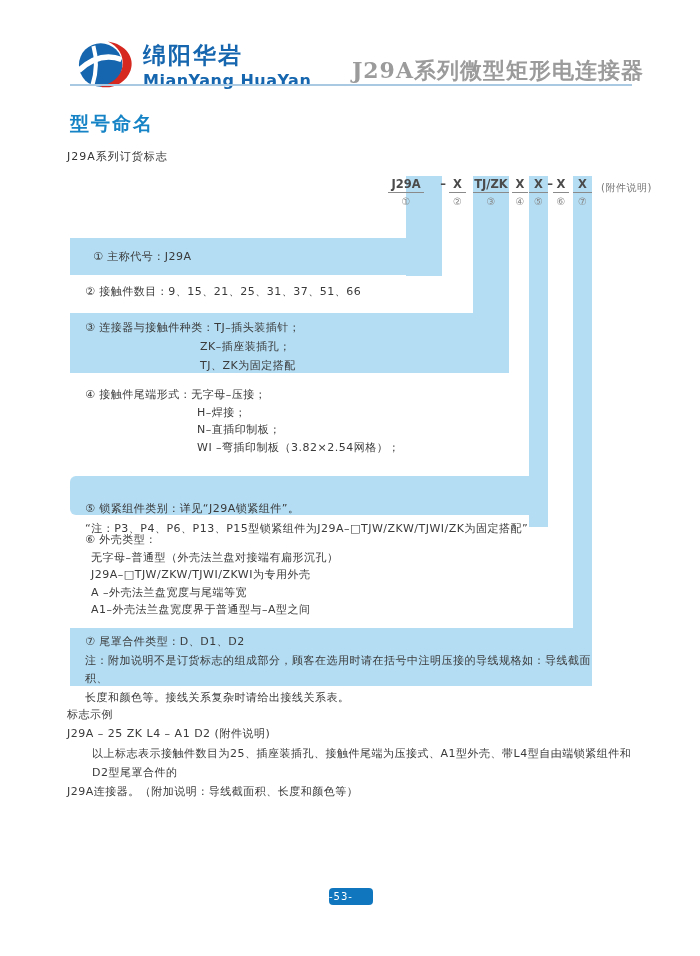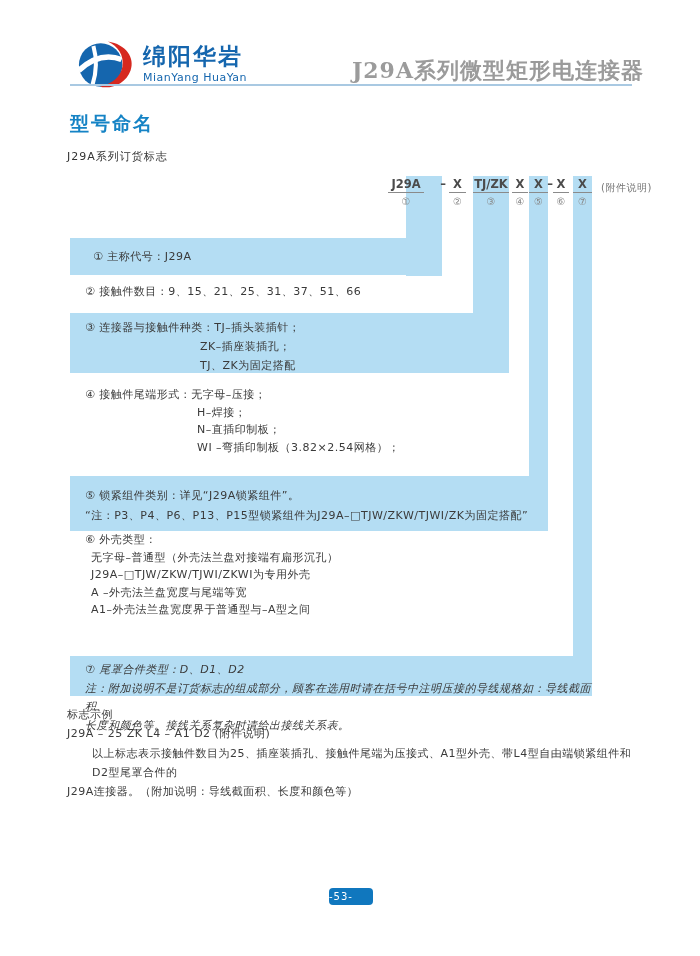--- a/index.html
+++ b/index.html
@@ -11,22 +11,22 @@
     height: 956px;
     margin: 0 auto;
     background: #ffffff;
     overflow: hidden;
     color: #3a3a3a;
   }
   
   .logo-wrap { position: absolute; left: 78px; top: 40px; display: flex; align-items: flex-start; }
   .logo-mark { width: 58px; height: 50px; }
   .logo-text { margin-left: 7px; padding-top: 3px; }
-  .logo-cn { font-size: 23px; font-weight: bold; color: #1566ae; letter-spacing: 2px; line-height: 26px; }
-  .logo-en { font-size: 11px; font-weight: normal; color: #1566ae; letter-spacing: 0.5px; margin-top: 2px; }
+  .logo-cn { font-size: 23px; font-weight: bold; color: #1566ae; letter-spacing: 2px; line-height: 26px; font-family: Liberation Serif, serif; }
+  .logo-en { font-size: 16px; font-weight: bold; color: #1566ae; letter-spacing: 0.5px; margin-top: 2px; }
   .doc-title {
     position: absolute; left: 342px; top: 56px; width: 302px;
     text-align: right; font-family: "DejaVu Serif", serif;
     font-size: 22px; font-weight: bold; color: #9b9b9b; letter-spacing: 1px;
   }
   .header-rule { position: absolute; left: 70px; top: 84px; width: 562px; height: 2px; background: #a9c9e2; }
 
   
   .section-title { position: absolute; left: 70px; top: 111px; font-size: 19px; font-weight: bold; color: #1583c5; letter-spacing: 2px; }
   .section-subtitle { position: absolute; left: 67px; top: 149px; font-size: 11px; color: #333; letter-spacing: 1px; }
@@ -56,23 +56,23 @@
   .dash-2 { left: 546px; width: 8px; }
   .code-suffix { position: absolute; left: 601px; top: 181px; font-size: 10px; color: #777; letter-spacing: 0.5px; }
 
   
   .xbox { position: absolute; left: 70px; font-size: 11px; color: #3a3a3a; letter-spacing: 0.5px; }
   .blue { background: #b4ddf3; }
   .box-1 { top: 238px; width: 372px; height: 37px; padding: 11px 0 0 23px; }
   .box-2 { top: 283px; width: 400px; padding-left: 15px; line-height: 18px; }
   .box-3 { top: 313px; width: 439px; height: 60px; padding: 5px 0 0 15px; line-height: 19px; }
   .box-4 { top: 386px; width: 430px; padding-left: 15px; line-height: 17.5px; }
-  .box-5 { top: 476px; width: 478px; height: 55px; padding: 10px 0 0 15px; line-height: 19.5px; }
+  .box-5 { top: 476px; width: 478px; height: 39px; padding: 23px 0 0 15px; line-height: 19.5px; border-radius: 6px; }
   .box-6 { top: 531px; width: 480px; padding-left: 15px; line-height: 17.5px; }
-  .box-7 { top: 656px; width: 522px; height: 40px; padding: 5px 0 0 15px; line-height: 18.5px; font-style: italic; }
+  .box-7 { top: 628px; width: 522px; height: 58px; padding: 5px 0 0 15px; line-height: 18.5px; }
   .indent-115 { padding-left: 115px; }
   .indent-112 { padding-left: 112px; }
   .indent-6 { padding-left: 6px; }
 
   
   .example { position: absolute; left: 67px; top: 705px; width: 580px; font-size: 11px; color: #3a3a3a; line-height: 19.3px; letter-spacing: 0.5px; }
   .example .indent-25 { padding-left: 25px; }
 
   
   .page-badge {

